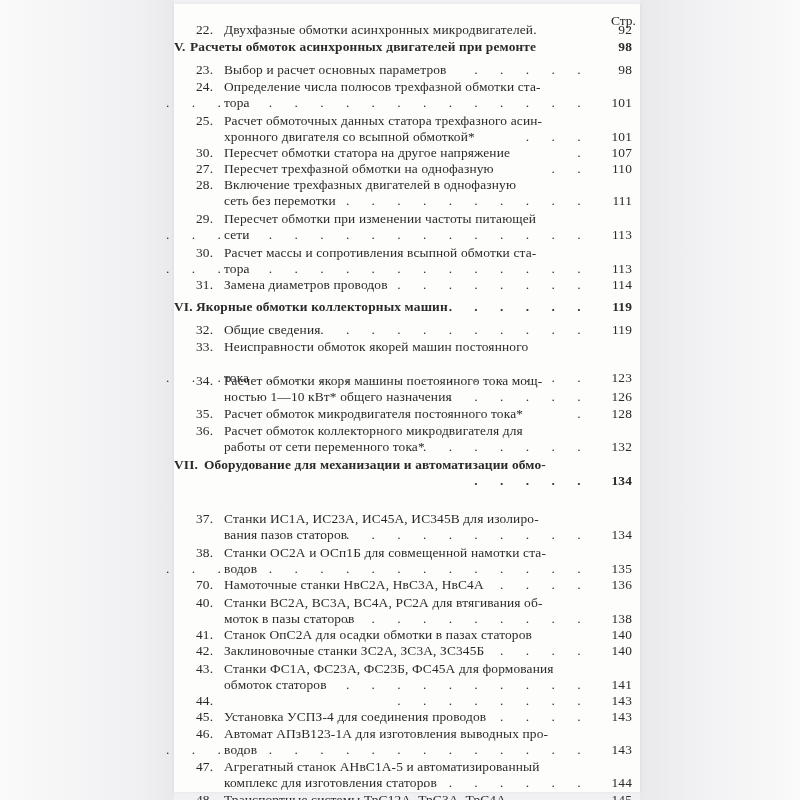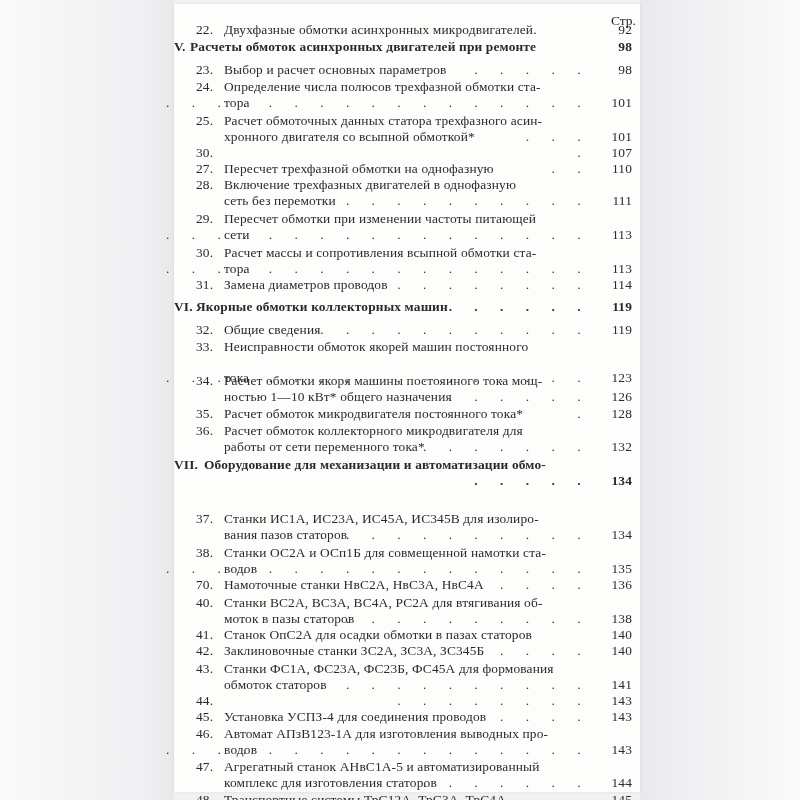--- a/index.html
+++ b/index.html
@@ -74,20 +74,21 @@
         <span class="num" style="left: 22px;">25.</span>
         <span class="txt" style="left: 50px;">Расчет обмоточных данных статора трехфазного асин-</span>
       </div>
       <div class="line" style="top: 125px;">
         <span class="txt" style="left: 50px;">хронного двигателя со всыпной обмоткой*</span>
         <span class="dots" style="right: 50px;">. . .</span>
         <span class="pg">101</span>
       </div>
       <div class="line" style="top: 141px;">
         <span class="num" style="left: 22px;">30.</span>
+        <span class="txt" style="left: 50px;">Пересчет обмотки статора на другое напряжение</span>
         <span class="dots" style="right: 50px;">.</span>
         <span class="pg">107</span>
       </div>
       <div class="line" style="top: 157px;">
         <span class="num" style="left: 22px;">27.</span>
         <span class="txt" style="left: 50px;">Пересчет трехфазной обмотки на однофазную</span>
         <span class="dots" style="right: 50px;">. .</span>
         <span class="pg">110</span>
       </div>
       <div class="line" style="top: 173px;">

